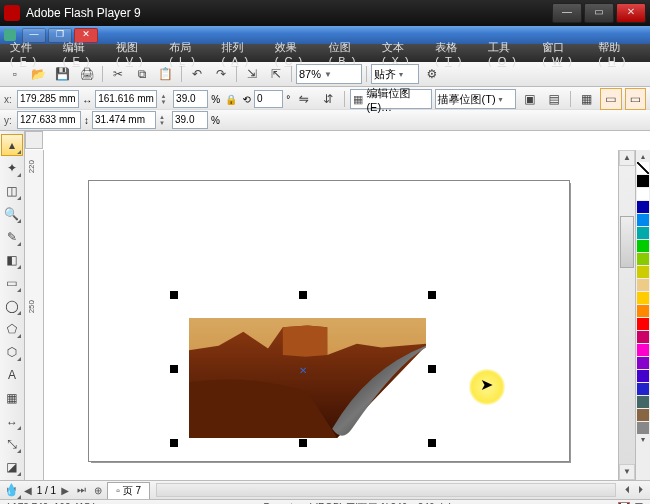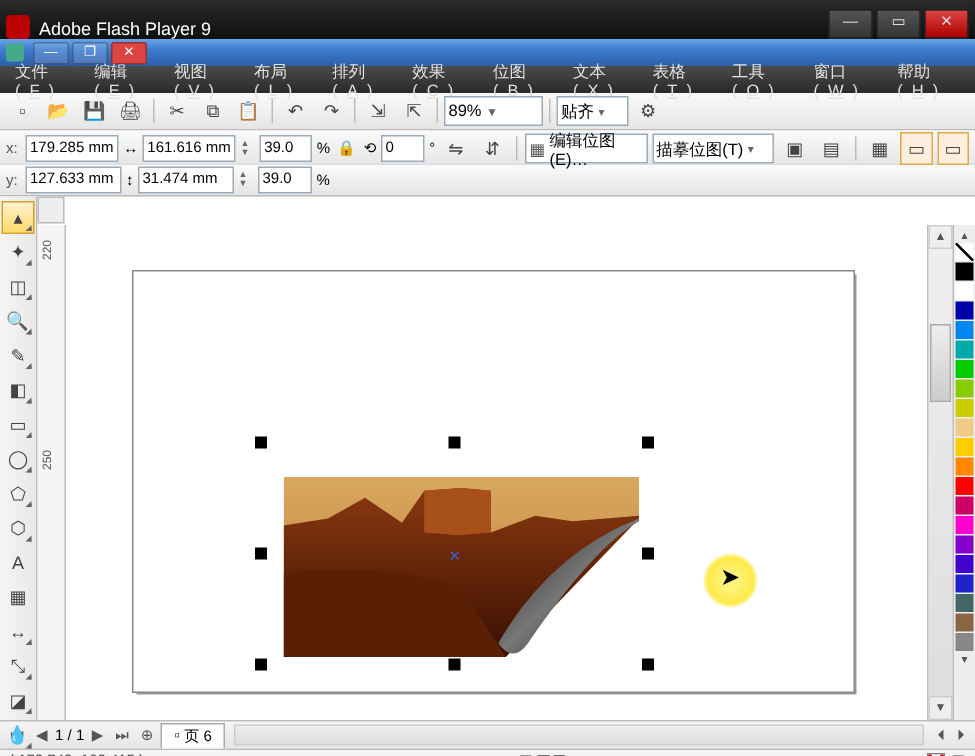--- a/index.html
+++ b/index.html
@@ -1,16 +1,16 @@
 <!DOCTYPE html>
 <html><head>
 <meta charset="utf-8">
 <style>
 html,body{margin:0;padding:0;width:650px;height:504px;font-family:"Microsoft YaHei",Tahoma,sans-serif;font-size:11px;overflow:hidden;background:#fff}
-.outer-titlebar{height:26px;background:linear-gradient(#2a2a2a,#0f0f0f);display:flex;align-items:flex-end;padding:0 4px;color:#fff}
+.outer-titlebar{height:26px;background:linear-gradient(#2a2a2a,#0f0f0f);display:flex;align-items:center;padding:0 4px;color:#fff}
 .outer-titlebar .ficon{width:16px;height:16px;background:#b00;border-radius:3px;margin-right:6px}
 .outer-titlebar .t{flex:1;font-size:12px}
 .winbtns{display:flex}
 .winbtn{width:28px;height:18px;margin-left:2px;background:linear-gradient(#555,#333);border:1px solid #222;border-radius:2px;text-align:center;line-height:16px;color:#ddd;font-size:10px}
 .winbtn.close{background:linear-gradient(#d44,#a00)}
 .inner-titlebar{height:18px;background:linear-gradient(#6aa5e8,#3d7bcf 40%,#2d5fa8);display:flex;align-items:center;padding:0 4px;color:#fff;font-size:11px}
 .inner-titlebar .cicon{width:12px;height:12px;background:#4a8;border-radius:2px;margin-right:4px}
 .inner-titlebar .t{flex:1}
 .wbtn{width:22px;height:13px;background:rgba(255,255,255,.15);margin-left:2px;border:1px solid rgba(0,0,0,.3);border-radius:2px;text-align:center;line-height:11px;font-size:9px}
 .wbtn.x{background:#d44}
@@ -108,21 +108,21 @@
   <div class="tbtn">⧉</div>
   <div class="tbtn">📋</div>
   <div class="sep"></div>
   <div class="tbtn">↶</div>
   <div class="tbtn">↷</div>
   <div class="sep"></div>
   <div class="tbtn">⇲</div>
   <div class="tbtn">⇱</div>
   <div class="sep"></div>
   <div class="combo" style="width:60px">
-    <span>89%</span>
+    <span>87%</span>
       <span class="dd">▼</span>
   </div>
   <div class="sep"></div>
   <div class="combo" style="width:42px">
     <span>贴齐</span>
       <span class="dd">▾</span>
   </div>
   <div class="tbtn">⚙</div>
 </div>
 
@@ -277,21 +277,21 @@
   </div>
 </div>
 
 <div class="page-tabs">
   <span class="nav">⏮</span>
   <span class="nav">◀</span>
   <span>1 / 1</span>
   <span class="nav">▶</span>
   <span class="nav">⏭</span>
   <span class="nav">⊕</span>
-  <div class="tab">▫ <span>页 6</span></div>
+  <div class="tab">▫ <span>页 7</span></div>
   <div style="flex:1;height:12px;background:linear-gradient(#eee,#ddd);border:1px solid #ccc;margin:0 4px"></div>
   <span class="nav">⏴</span>
   <span class="nav">⏵</span>
 </div>
 
 <div class="status1">
   <span>( 173.749, 162.415 )</span>
   <span class="mid">Desert.psd (RGB) 于'图层 1' 246 x 246 dpi</span>
   <span class="right">
     <span class="swbox x"></span>

